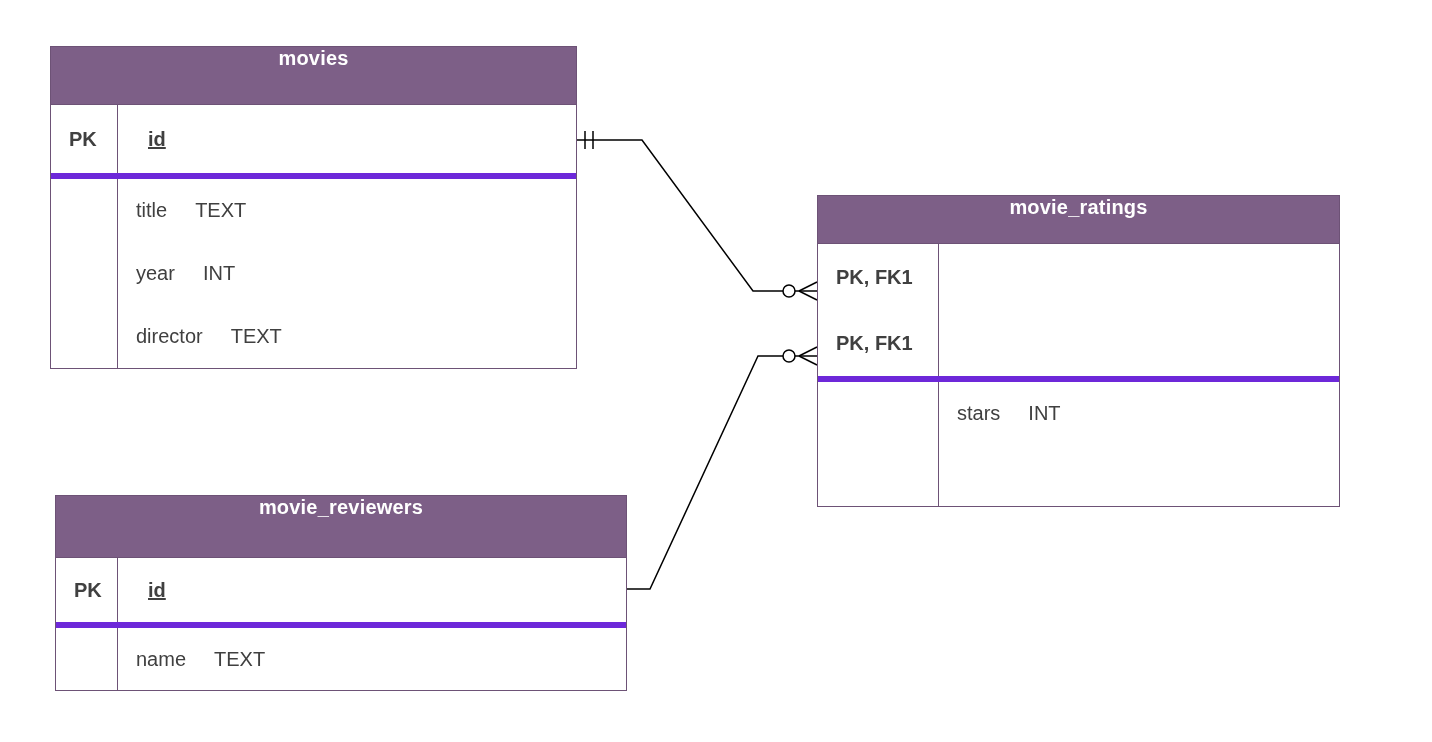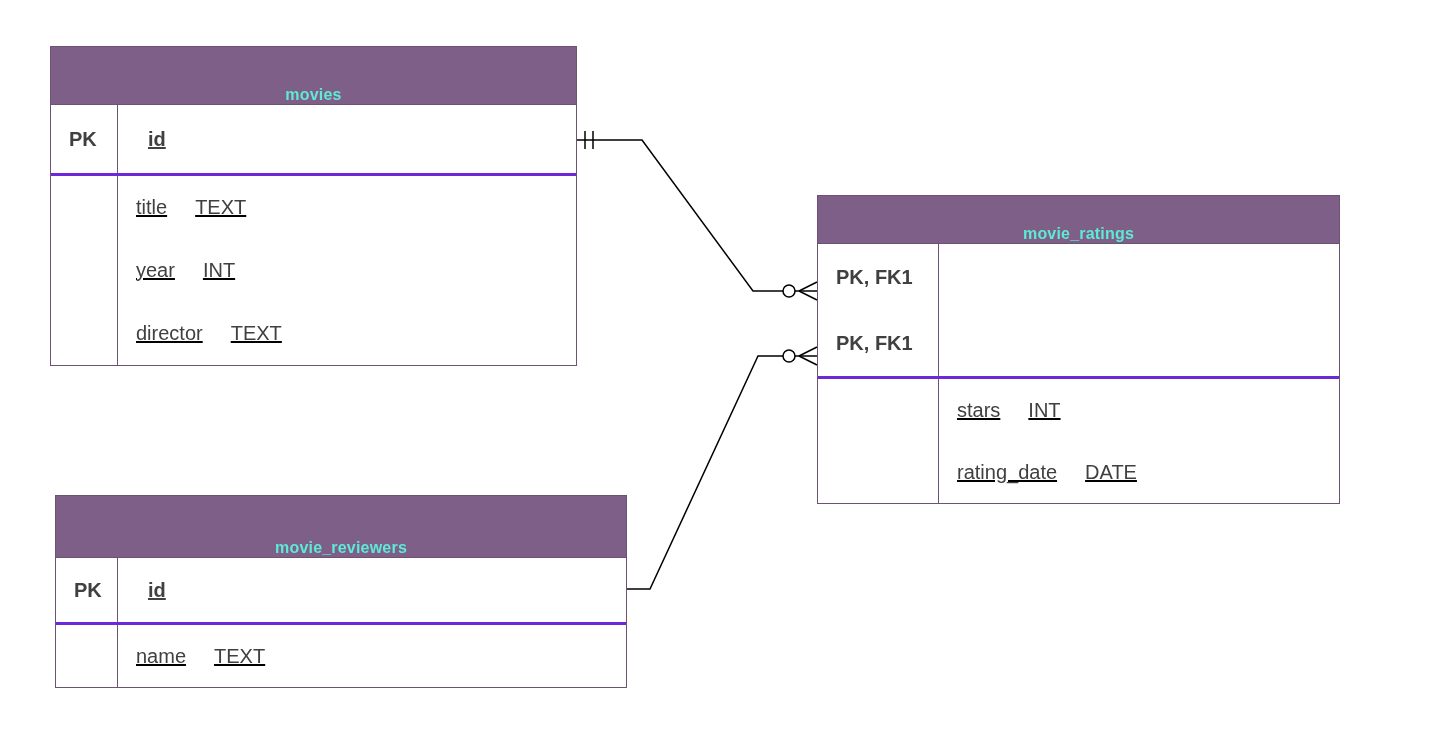--- a/index.html
+++ b/index.html
@@ -1,23 +1,23 @@
 <!DOCTYPE html>
 <html><head>
 <meta charset="utf-8">
 <style>
   * { margin:0; padding:0; box-sizing:border-box; }
   html,body { width:1432px; height:742px; background:#ffffff; font-family:"Liberation Sans", sans-serif; }
   .canvas { position:relative; width:1432px; height:742px; overflow:hidden; }
   svg.relations { position:absolute; left:0; top:0; width:1432px; height:742px; z-index:1; }
   .er-table { position:absolute; background:#ffffff; border:1px solid #6d5276; z-index:2; }
-  .t-header { background:#7d5f87; color:#5eead4; font-weight:bold; font-size:16px;
-              display:flex; align-items:flex-end; justify-content:center;
+  .t-header { background:#7d5f87; color:#ffffff; font-weight:bold; font-size:20px;
+              display:flex; align-items:flex-start; justify-content:center;
               border-bottom:1px solid #6d5276; letter-spacing:0.2px; }
-  .section.attrs { border-top:3px solid #6d28d9;text-decoration:underline; }
+  .section.attrs { border-top:6px solid #6d28d9; }
   .row { display:flex; align-items:stretch; font-size:20px; color:#404040; }
   .keycol { border-right:1px solid #6d5276; display:flex; align-items:center;
             padding-left:18px; font-weight:bold; flex:none; }
   .fieldcol { display:flex; align-items:center; padding-left:18px; flex:1 1 auto; }
   .fname.keyf { font-weight:bold; }
   .u { text-decoration:underline;margin-left:12px; }
   .ftype { margin-left:28px; }
 </style>
 </head>
 <body>
@@ -113,24 +113,20 @@
     <div class="section attrs">
       <div class="row" style="height:62px;">
         <div class="keycol" style="width:121px;"></div>
         <div class="fieldcol">
           <span class="fname">stars</span>
           <span class="ftype">INT</span>
         </div>
       </div>
       <div class="row" style="height:62px;">
         <div class="keycol" style="width:121px;"></div>
-        <div class="fieldcol">
-          <span class="fname">rating_date</span>
-          <span class="ftype">DATE</span>
-        </div>
       </div>
     </div>
   </div>
 
   <div class="er-table" style="left:55px; top:495px; width:572px;">
     <div class="t-header" style="height:62px;">
       <span>movie_reviewers</span>
     </div>
     <div class="section keys">
       <div class="row" style="height:64px;">

